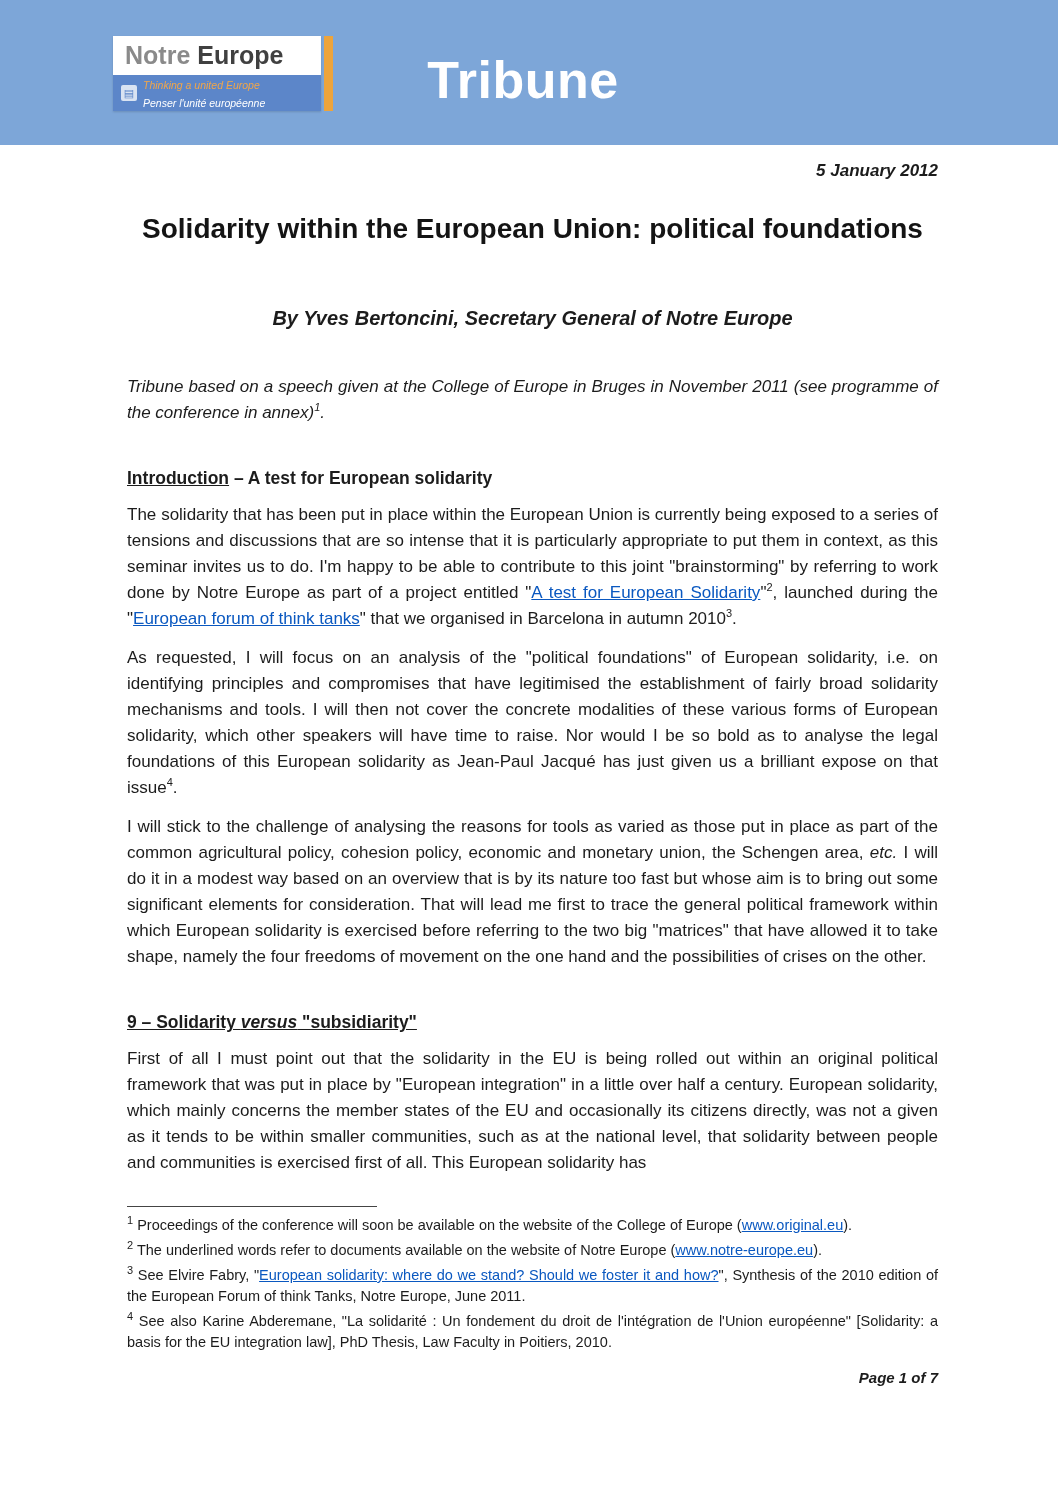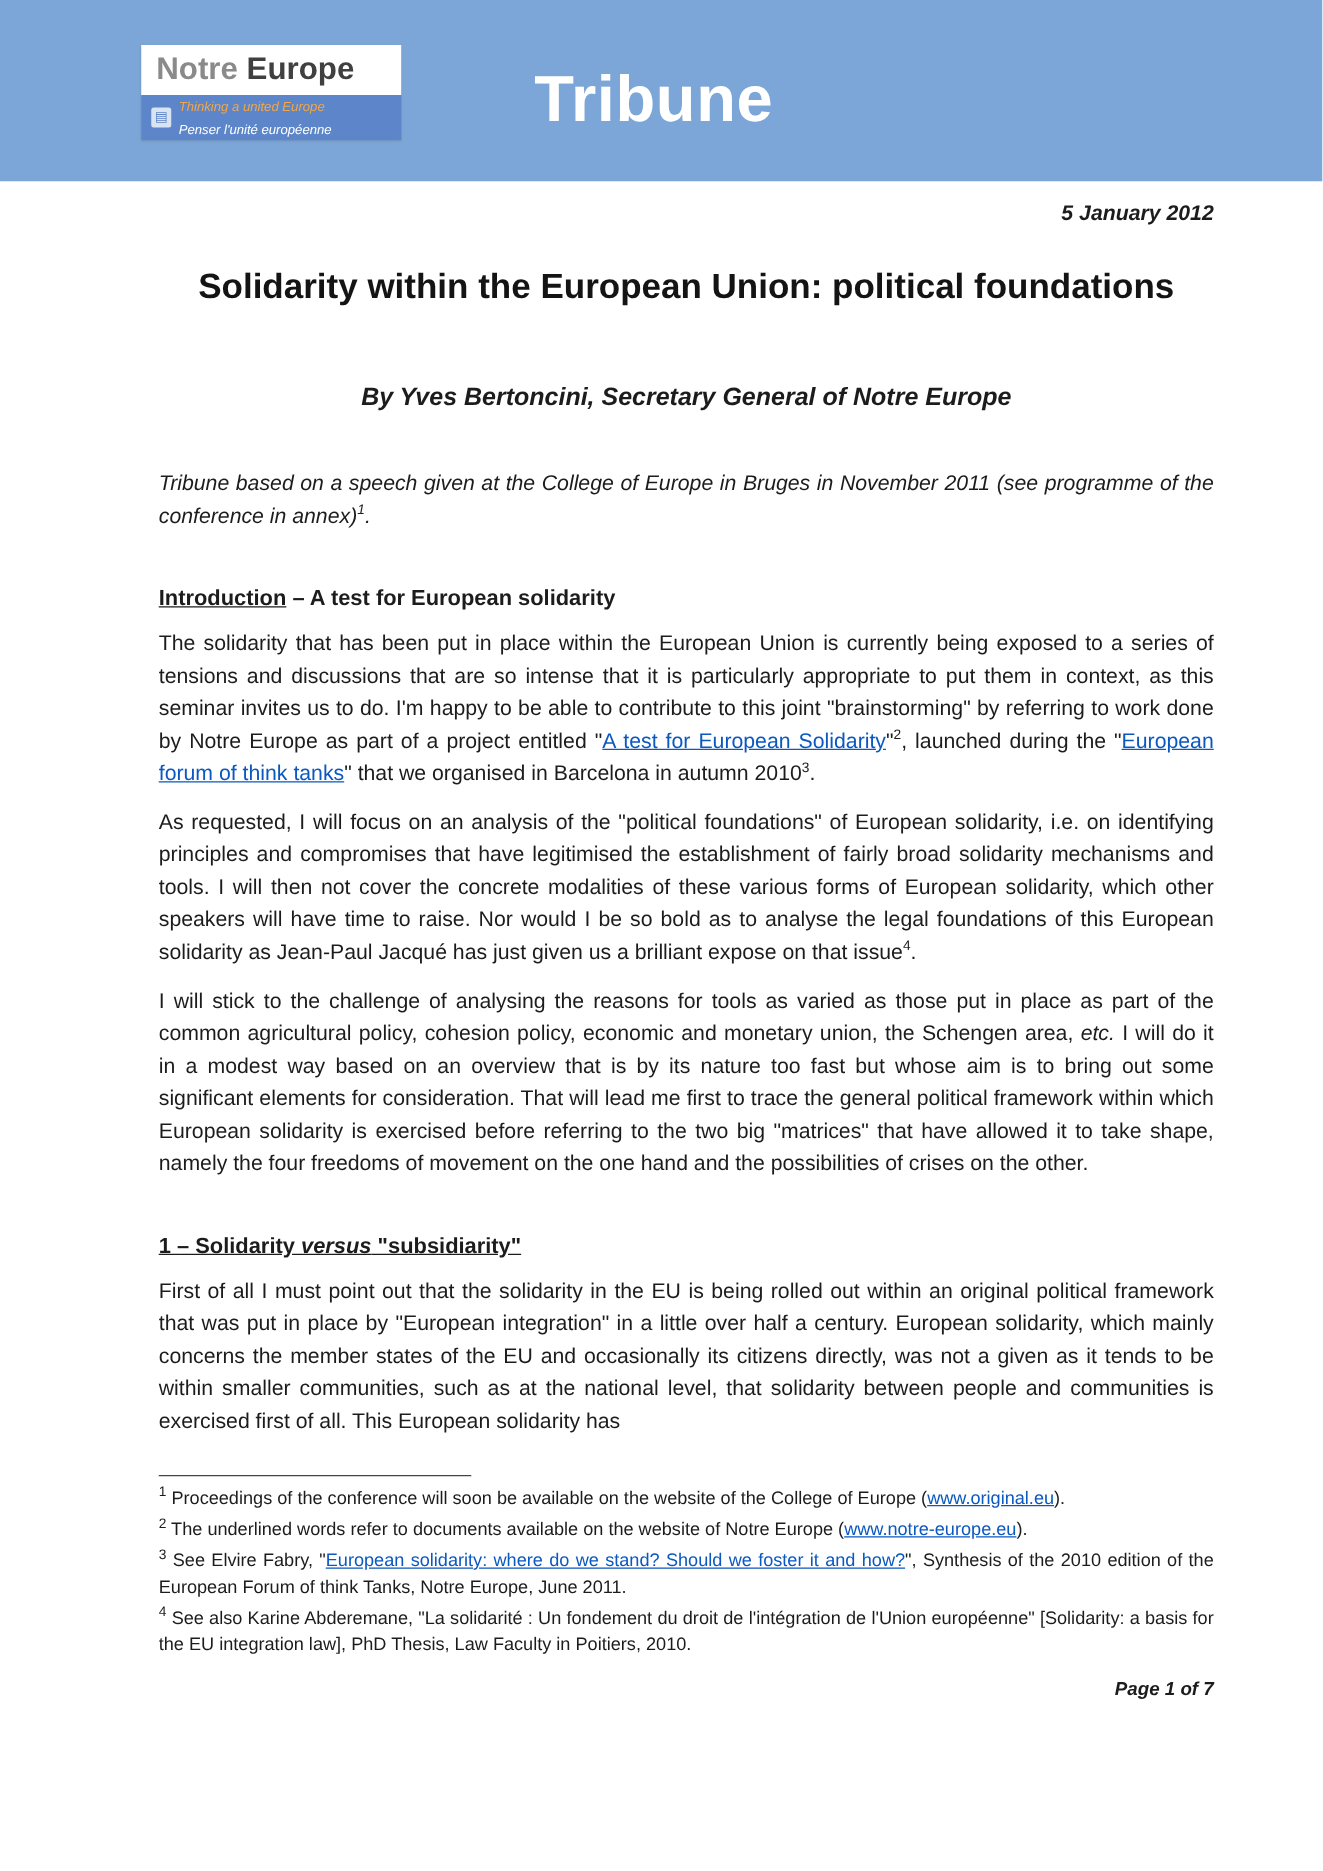--- a/index.html
+++ b/index.html
@@ -3,33 +3,33 @@
 <meta charset="utf-8">
 <style>
   * { margin:0; padding:0; box-sizing:border-box; }
   html,body { background:#ffffff; }
   body {
     width:1058px; min-height:1497px; margin:0 auto; position:relative;
     font-family:"Liberation Sans", sans-serif; color:#1c1c1c;
   }
   
   .banner { height:145px; background:#7da6d8; position:relative; }
-  .logo { position:absolute; left:113px; top:36px; width:220px; height:75px; display:flex;align-items:center; }
+  .logo { position:absolute; left:113px; top:36px; width:220px; height:75px; display:flex; }
   .logo-main { flex:1; display:flex; flex-direction:column; box-shadow:0 1px 2px rgba(0,0,0,0.15); }
   .logo-top { background:#ffffff; height:40px; display:flex; align-items:center; padding-left:12px; gap:7px; font-size:25px; font-weight:bold; }
   .logo-notre { color:#8a8a8a; }
   .logo-europe { color:#404040; }
   .logo-bottom { background:#5c86c9; flex:1; display:flex; align-items:center; padding-left:8px; gap:6px; }
   .logo-icon { width:16px; height:16px; background:#d9e3f2; color:#5c86c9; font-size:11px; line-height:16px; text-align:center; border-radius:2px; flex:0 0 16px; }
   .tagline1 { color:#f2a649; font-size:10.5px; font-style:italic; line-height:12px; white-space:nowrap; }
   .tagline2 { color:#ffffff; font-size:10.5px; font-style:italic; line-height:12px; white-space:nowrap; }
   .logo-bar { width:9px; background:#eda43c; margin-left:3px; }
   .banner-title { position:absolute; left:0; right:12px; top:50px; text-align:center; color:#ffffff; font-size:52px; font-weight:bold; letter-spacing:0.5px; }
   
-  .content { padding:0 87px 0 127px; }
+  .content { padding:0 120px 0 127px; }
   .date { margin-top:16px; text-align:right; font-weight:bold; font-style:italic; font-size:17px; }
   .title { margin-top:32px; text-align:center; font-size:28px; font-weight:bold; color:#141414; }
   .byline { margin-top:62px; text-align:center; font-size:20px; font-weight:bold; font-style:italic; }
   .intro-note { margin-top:44px; font-size:17px; line-height:26px; font-weight:normal; font-style:italic; text-align:justify; }
   .section-heading { margin-top:42px; font-size:17.5px; font-weight:bold; }
   .para { margin-top:13px; font-size:17px; line-height:26px; text-align:justify; }
   .un { text-decoration:underline; }
   .it { font-style:italic; }
   a.doc-link { color:#0a58c0; text-decoration:underline; cursor:pointer; }
   sup { font-size:11px; vertical-align:super; line-height:0; }
@@ -71,21 +71,21 @@
 
     <div class="byline">By Yves Bertoncini, Secretary General of Notre Europe</div>
 
     <p class="intro-note"><span>Tribune based on a speech given at the College of Europe in Bruges in November 2011 (see programme of the conference in annex)</span><sup>1</sup><span>.</span></p>
 
     <h2 class="section-heading"><span class="un">Introduction</span><span> – A test for European solidarity</span></h2>
     <p class="para"><span>The solidarity that has been put in place within the European Union is currently being exposed to a series of tensions and discussions that are so intense that it is particularly appropriate to put them in context, as this seminar invites us to do. I'm happy to be able to contribute to this joint "brainstorming" by referring to work done by Notre Europe as part of a project entitled "</span><a href="#" class="doc-link">A test for European Solidarity</a><span>"</span><sup>2</sup><span>, launched during the "</span><a href="#" class="doc-link">European forum of think tanks</a><span>" that we organised in Barcelona in autumn 2010</span><sup>3</sup><span>.</span></p>
     <p class="para"><span>As requested, I will focus on an analysis of the "political foundations" of European solidarity, i.e. on identifying principles and compromises that have legitimised the establishment of fairly broad solidarity mechanisms and tools. I will then not cover the concrete modalities of these various forms of European solidarity, which other speakers will have time to raise. Nor would I be so bold as to analyse the legal foundations of this European solidarity as Jean-Paul Jacqué has just given us a brilliant expose on that issue</span><sup>4</sup><span>.</span></p>
     <p class="para"><span>I will stick to the challenge of analysing the reasons for tools as varied as those put in place as part of the common agricultural policy, cohesion policy, economic and monetary union, the Schengen area, </span><span class="it">etc.</span><span> I will do it in a modest way based on an overview that is by its nature too fast but whose aim is to bring out some significant elements for consideration. That will lead me first to trace the general political framework within which European solidarity is exercised before referring to the two big "matrices" that have allowed it to take shape, namely the four freedoms of movement on the one hand and the possibilities of crises on the other.</span></p>
 
-    <h2 class="section-heading"><span class="un">1 – Solidarity </span><span class="it un">versus</span><span class="un"> "subsidiarity"</span></h2>
+    <h2 class="section-heading"><span class="un">9 – Solidarity </span><span class="it un">versus</span><span class="un"> "subsidiarity"</span></h2>
     <p class="para"><span>First of all I must point out that the solidarity in the EU is being rolled out within an original political framework that was put in place by "European integration" in a little over half a century. European solidarity, which mainly concerns the member states of the EU and occasionally its citizens directly, was not a given as it tends to be within smaller communities, such as at the national level, that solidarity between people and communities is exercised first of all. This European solidarity has</span></p>
 
     <hr class="footnote-rule">
 
     <div class="footnotes">
       <p class="footnote"><sup>1</sup><span> Proceedings of the conference will soon be available on the website of the College of Europe (</span><a href="#" class="doc-link">www.original.eu</a><span>).</span></p>
       <p class="footnote"><sup>2</sup><span> The underlined words refer to documents available on the website of Notre Europe (</span><a href="#" class="doc-link">www.notre-europe.eu</a><span>).</span></p>
       <p class="footnote"><sup>3</sup><span> See Elvire Fabry, "</span><a href="#" class="doc-link">European solidarity: where do we stand? Should we foster it and how?</a><span>", Synthesis of the 2010 edition of the European Forum of think Tanks, Notre Europe, June 2011.</span></p>
       <p class="footnote"><sup>4</sup><span> See also Karine Abderemane, "La solidarité : Un fondement du droit de l'intégration de l'Union européenne" [Solidarity: a basis for the EU integration law], PhD Thesis, Law Faculty in Poitiers, 2010.</span></p>
     </div>

